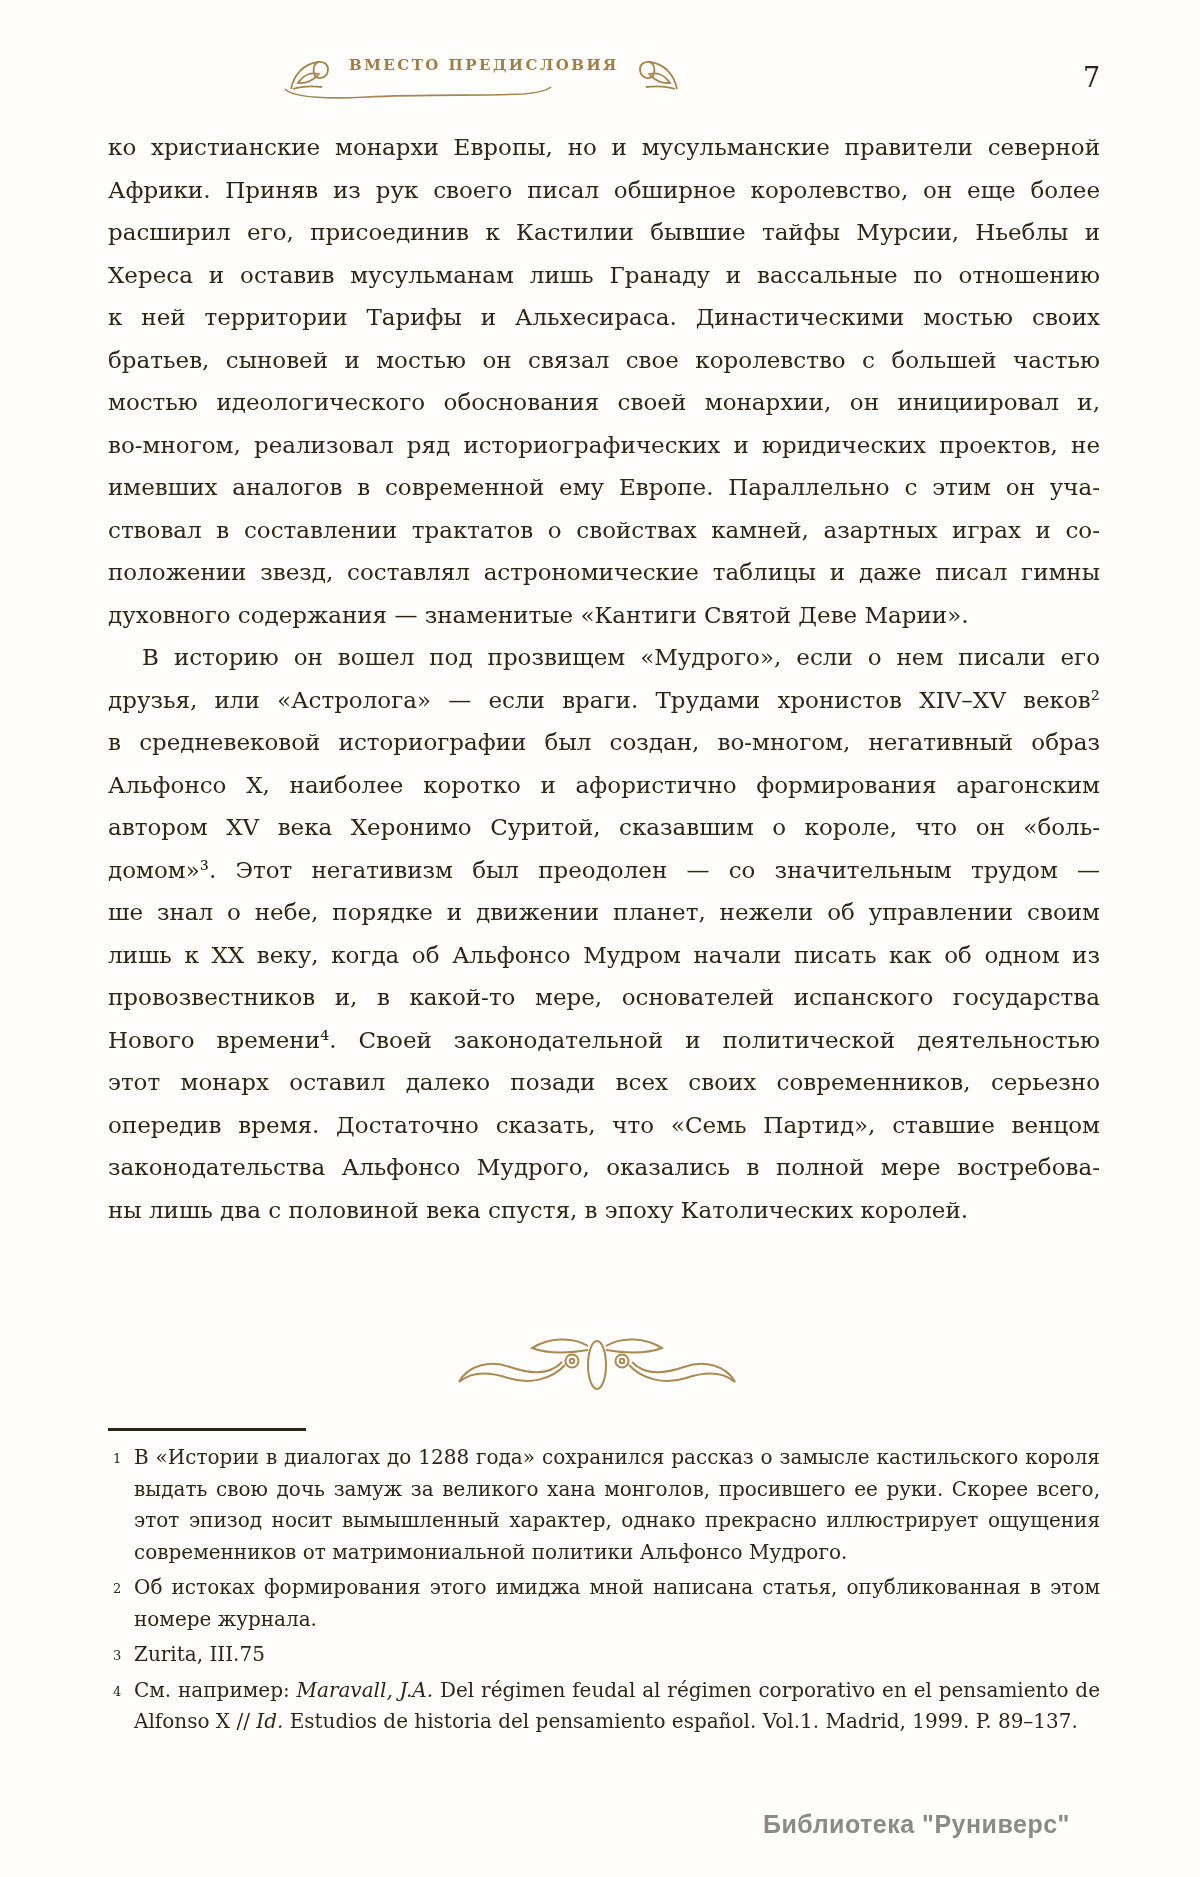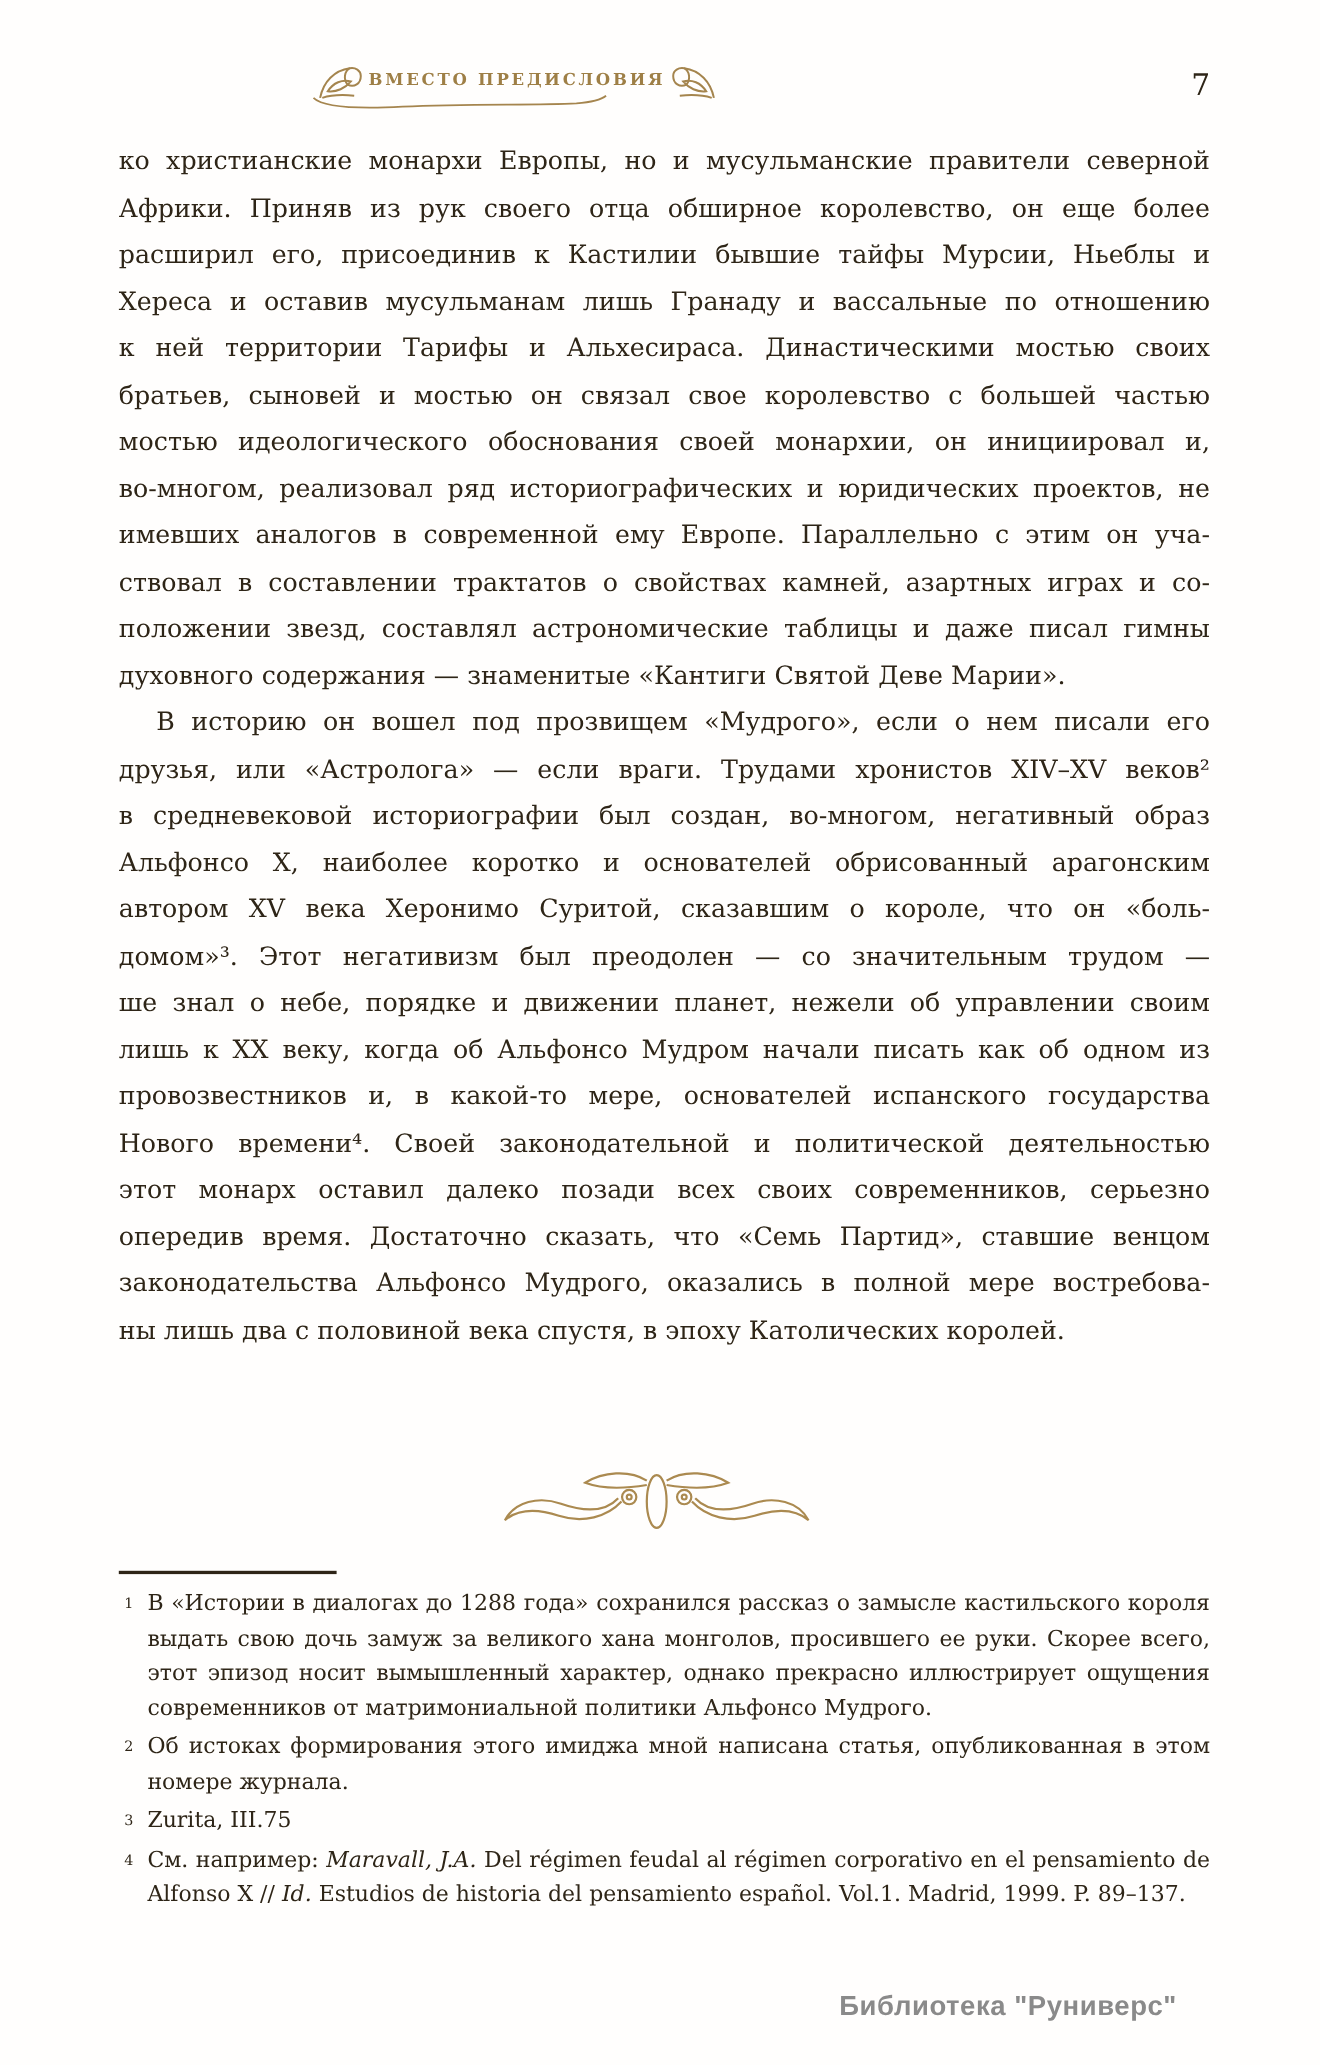--- a/index.html
+++ b/index.html
@@ -12,22 +12,22 @@
     font-family: "DejaVu Serif", serif;
     color: #2e2517;
   }
 
   
   .running-header {
     position: absolute;
     top: 56px;
     left: 288px;
     display: flex;
-    align-items: center;
-    gap: 1px;
+    align-items: flex-start;
+    gap: 15px;
   }
   .header-title {
     color: #9e7f46;
     font-size: 15px;
     font-weight: bold;
     letter-spacing: 2.5px;
     white-space: nowrap;
     padding-bottom: 4px;
   }
   .header-swash {
@@ -131,35 +131,35 @@
     </svg>
     <svg class="header-swash" width="272" height="16" viewBox="0 0 272 16">
       <path d="M3 4 C 12 13, 46 14, 84 12 C 144 9, 202 11, 242 9 C 254 8, 264 6, 269 2" fill="none" stroke="#a5854e" stroke-width="1.6"></path>
     </svg>
   </div>
 
   <div class="page-number">7</div>
 
   <div class="body-text">
       <div class="body-line">ко христианские монархи Европы, но и мусульманские правители северной</div>
-      <div class="body-line">Африки. Приняв из рук своего отца обширное королевство, он еще более</div>
+      <div class="body-line">Африки. Приняв из рук своего писал обширное королевство, он еще более</div>
       <div class="body-line">расширил его, присоединив к Кастилии бывшие тайфы Мурсии, Ньеблы и</div>
       <div class="body-line">Хереса и оставив мусульманам лишь Гранаду и вассальные по отношению</div>
       <div class="body-line">к ней территории Тарифы и Альхесираса. Династическими мостью своих</div>
       <div class="body-line">братьев, сыновей и мостью он связал свое королевство с большей частью</div>
       <div class="body-line">мостью идеологического обоснования своей монархии, он инициировал и,</div>
       <div class="body-line">во-многом, реализовал ряд историографических и юридических проектов, не</div>
       <div class="body-line">имевших аналогов в современной ему Европе. Параллельно с этим он уча-</div>
       <div class="body-line">ствовал в составлении трактатов о свойствах камней, азартных играх и со-</div>
       <div class="body-line">положении звезд, составлял астрономические таблицы и даже писал гимны</div>
       <div class="body-line last-line">духовного содержания — знаменитые «Кантиги Святой Деве Марии».</div>
       <div class="body-line indented">В историю он вошел под прозвищем «Мудрого», если о нем писали его</div>
       <div class="body-line">друзья, или «Астролога» — если враги. Трудами хронистов XIV–XV веков²</div>
       <div class="body-line">в средневековой историографии был создан, во-многом, негативный образ</div>
-      <div class="body-line">Альфонсо X, наиболее коротко и основателей обрисованный арагонским</div>
+      <div class="body-line">Альфонсо X, наиболее коротко и афористично формирования арагонским</div>
       <div class="body-line">автором XV века Херонимо Суритой, сказавшим о короле, что он «боль-</div>
       <div class="body-line">домом»³. Этот негативизм был преодолен — со значительным трудом —</div>
       <div class="body-line">ше знал о небе, порядке и движении планет, нежели об управлении своим</div>
       <div class="body-line">лишь к XX веку, когда об Альфонсо Мудром начали писать как об одном из</div>
       <div class="body-line">провозвестников и, в какой-то мере, основателей испанского государства</div>
       <div class="body-line">Нового времени⁴. Своей законодательной и политической деятельностью</div>
       <div class="body-line">этот монарх оставил далеко позади всех своих современников, серьезно</div>
       <div class="body-line">опередив время. Достаточно сказать, что «Семь Партид», ставшие венцом</div>
       <div class="body-line">законодательства Альфонсо Мудрого, оказались в полной мере востребова-</div>
       <div class="body-line last-line">ны лишь два с половиной века спустя, в эпоху Католических королей.</div>

